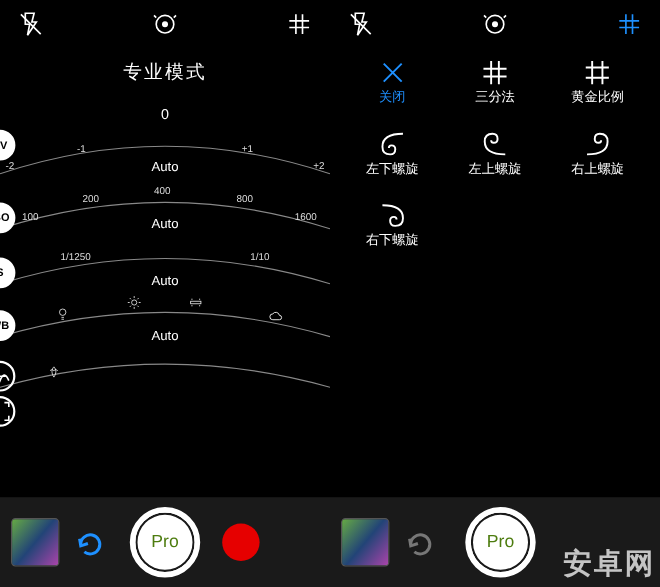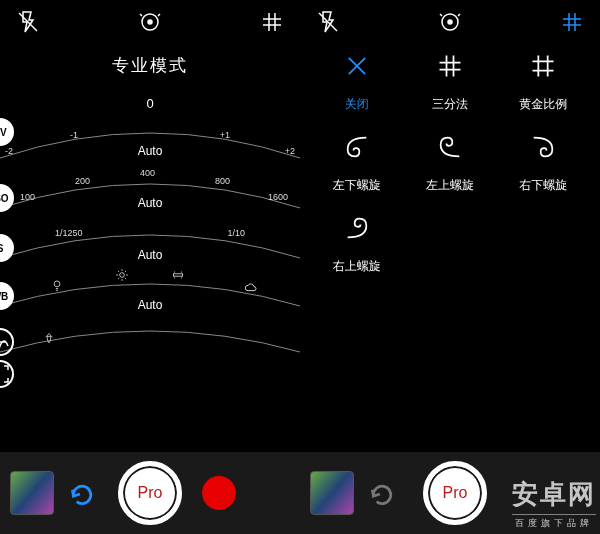--- a/index.html
+++ b/index.html
@@ -26,26 +26,26 @@
   .knob.fill { background:#fff; color:#000; }
   .knob.outline { background:transparent; color:#fff; }
   .knob span { font-size:10px; font-weight:600; }
   .knob.outline svg { stroke:#fff; fill:none; }
   .wbicon { position:absolute; display:flex; align-items:center; justify-content:center; }
   .wbicon svg { stroke:#fff; fill:none; stroke-width:1.2; }
   
   .bottom { position:absolute; left:0; right:0; bottom:0; height:82px; background:#1a1a1a; display:flex; align-items:center; padding:0 10px; gap:10px; }
   .thumb { width:44px; height:44px; border:1px solid #555; border-radius:4px; background:linear-gradient(130deg,#6a4,#247,#a4a); }
   .undo { width:34px; height:34px; display:flex; align-items:center; justify-content:center; }
-  .shutter { width:64px; height:64px; border-radius:50%; background:#fff; color:#b91c1c; display:flex; align-items:center; justify-content:center; font-size:16px; font-weight:500; border:5px solid #fff; box-shadow:inset 0 0 0 2px #1a1a1a; }
+  .shutter { width:64px; height:64px; border-radius:50%; background:#fff; color:#4d7c0f; display:flex; align-items:center; justify-content:center; font-size:16px; font-weight:500; border:5px solid #fff; box-shadow:inset 0 0 0 2px #1a1a1a; }
   .rec { width:34px; height:34px; border-radius:50%; background:#e60000; }
   .right .bottom { justify-content:flex-start; }
   
   .grid-opts { position:absolute; top:52px; left:12px; right:12px; display:grid; grid-template-columns:repeat(3,1fr); row-gap:20px; column-gap:4px; }
-  .gopt { display:flex; flex-direction:column; align-items:center; gap:16px; }
+  .gopt { display:flex; flex-direction:column; align-items:center; gap:0; }
   .gopt .gicon { width:28px; height:28px; display:flex; align-items:center; justify-content:center; }
   .gopt .gicon svg { stroke:#fff; fill:none; stroke-width:1.5; }
   .gopt.active .gicon svg { stroke:#1e90ff; }
   .gopt .glabel { font-size:12px; }
   .gopt.active .glabel { color:#1e90ff; }
   
   .wm { position:absolute; right:4px; bottom:4px; text-align:center; opacity:.75; }
   .wm .big { font-size:26px; font-weight:700; letter-spacing:2px; }
   .wm .small { font-size:9px; letter-spacing:4px; border-top:1px solid rgba(255,255,255,.6); margin-top:2px; padding-top:2px; }
 </style>
@@ -256,32 +256,32 @@
       <div class="gicon">
             <svg viewBox="0 0 24 24">
               <path d="M20 20 Q4 20 4 10 Q4 4 10 4 Q14 4 14 8 Q14 11 11 11 Q9 11 9 9"></path>
             </svg>
           </div>
       <div class="glabel">左上螺旋</div>
     </div>
     <div class="gopt">
       <div class="gicon">
             <svg viewBox="0 0 24 24">
+              <path d="M4 20 Q20 20 20 10 Q20 4 14 4 Q10 4 10 8 Q10 11 13 11 Q15 11 15 9"></path>
+            </svg>
+          </div>
+      <div class="glabel">右上螺旋</div>
+    </div>
+    <div class="gopt">
+      <div class="gicon">
+            <svg viewBox="0 0 24 24">
               <path d="M4 4 Q20 4 20 14 Q20 20 14 20 Q10 20 10 16 Q10 13 13 13 Q15 13 15 15"></path>
             </svg>
           </div>
       <div class="glabel">右下螺旋</div>
-    </div>
-    <div class="gopt">
-      <div class="gicon">
-            <svg viewBox="0 0 24 24">
-              <path d="M4 20 Q20 20 20 10 Q20 4 14 4 Q10 4 10 8 Q10 11 13 11 Q15 11 15 9"></path>
-            </svg>
-          </div>
-      <div class="glabel">右上螺旋</div>
     </div>
   </div>
 
   <div class="bottom">
     <div class="thumb"></div>
     <div class="undo">
           <svg viewBox="0 0 24 24" width="26" height="26">
             <path d="M5 14a8 8 0 1 1 3 6" fill="none" stroke="#777" stroke-width="2.5"></path>
             <path d="M4 9 L5 15 L11 13" fill="none" stroke="#777" stroke-width="2.5"></path>
           </svg>
@@ -290,16 +290,15 @@
           <div class="shutter">
             <span>Pro</span>
           </div>
         </div>
     <div style="width:78px"></div>
   </div>
 </div>
 
 <div class="wm">
   <div class="big">安卓网</div>
-  <div class="small">百度旗下品牌</div>
 </div>
 
 </div>
 
 </body></html>

